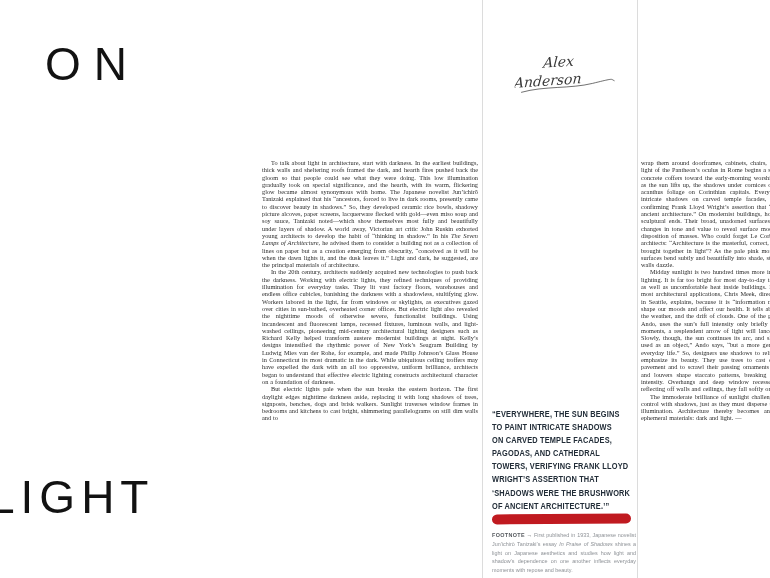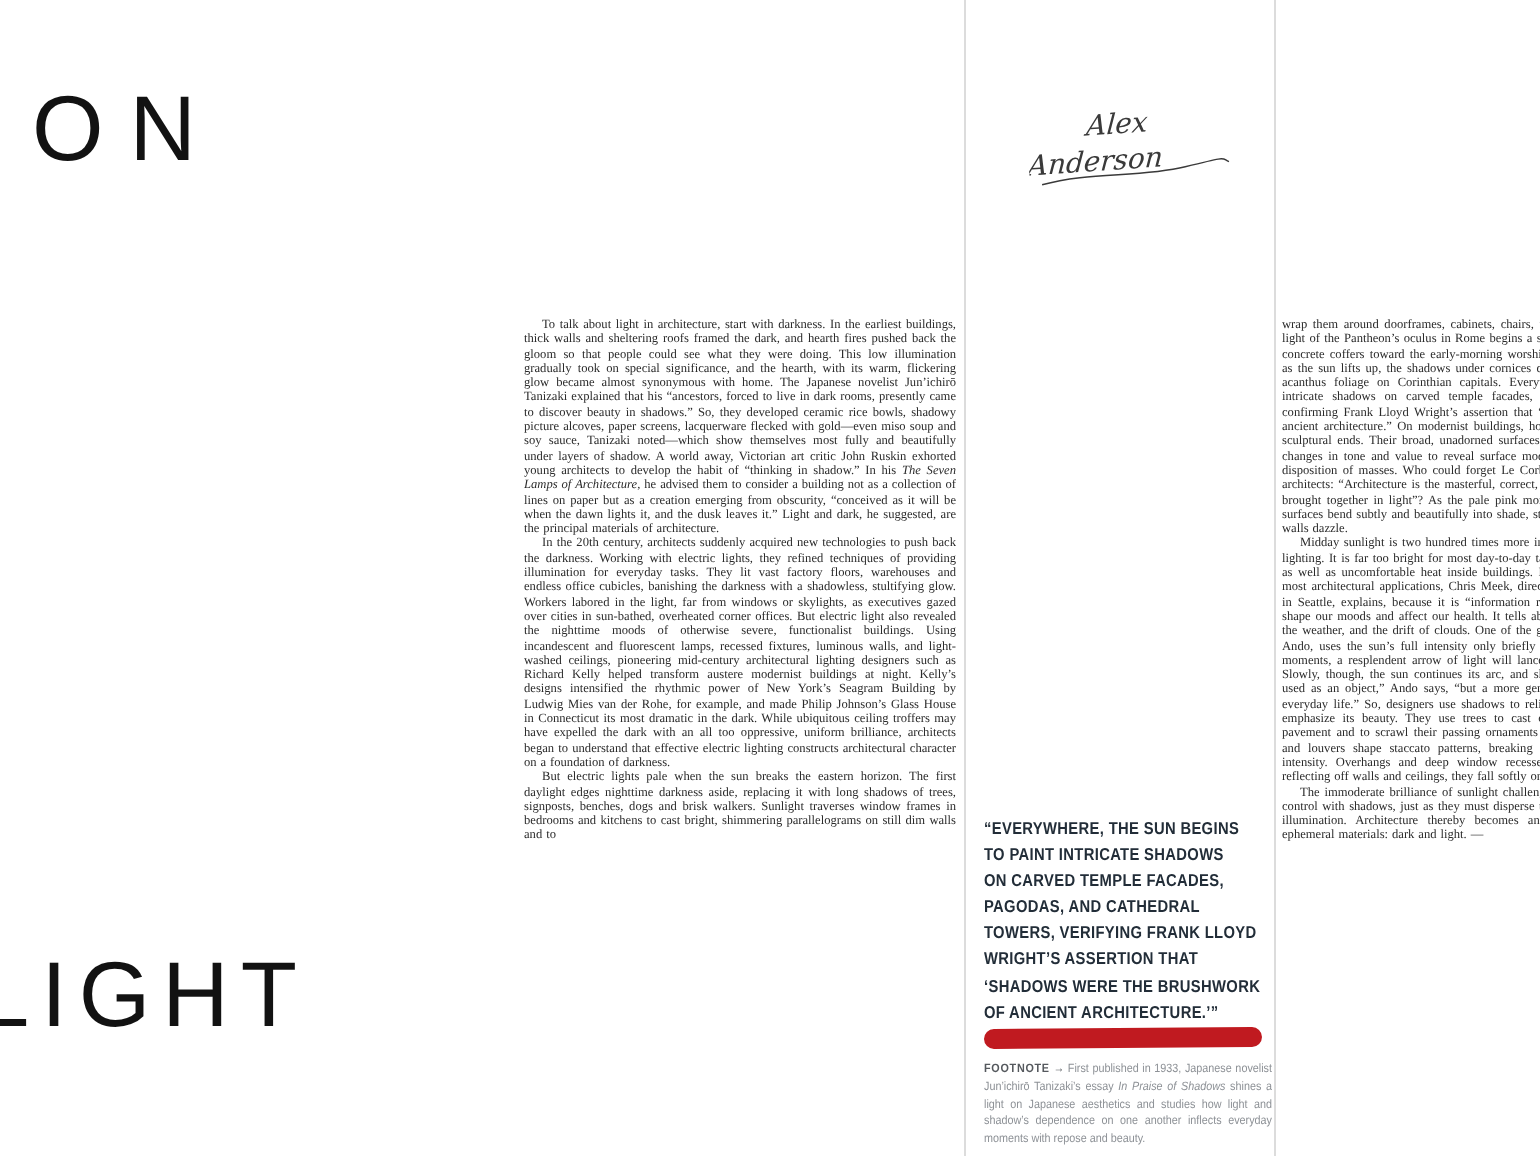--- a/index.html
+++ b/index.html
@@ -7,21 +7,21 @@
     width:770px;height:578px;position:relative;overflow:hidden;
     background:#ffffff;
     font-family:"Liberation Serif","DejaVu Serif",serif;
   }
   .abs{position:absolute;}
   
   .display-word{
     font-family:"Liberation Sans","DejaVu Sans",sans-serif;
     font-size:46px;color:#121212;font-weight:400;white-space:nowrap;
   }
-  #title-on{left:16px;top:37px;letter-spacing:13px;}
+  #title-on{left:45px;top:37px;letter-spacing:13px;}
   #title-light{left:-11px;top:470px;letter-spacing:6px;}
   
   .vrule{width:1px;top:0;height:578px;background:#dcdcdc;}
   #rule-left{left:482px;}
   #rule-right{left:637px;}
   
   .bodycol{
     width:216px;top:159px;
     font-size:6.3px;line-height:7.3px;color:#2b2b2b;
     text-align:justify;word-spacing:0.4px;

